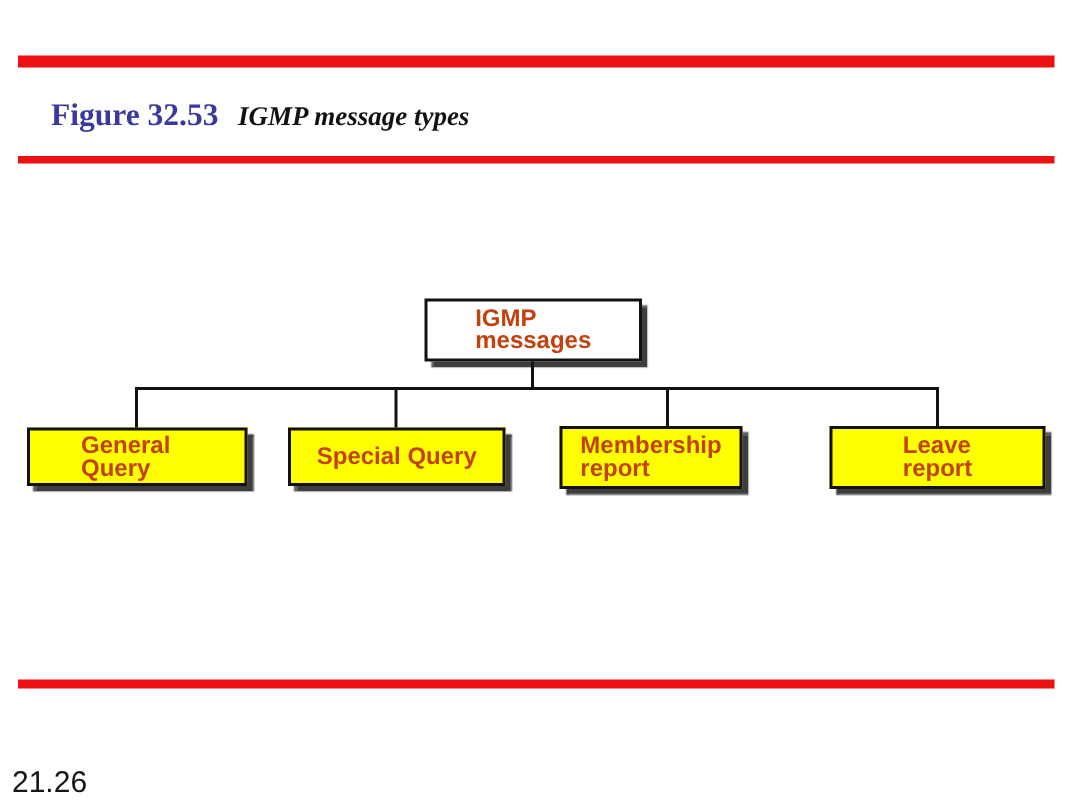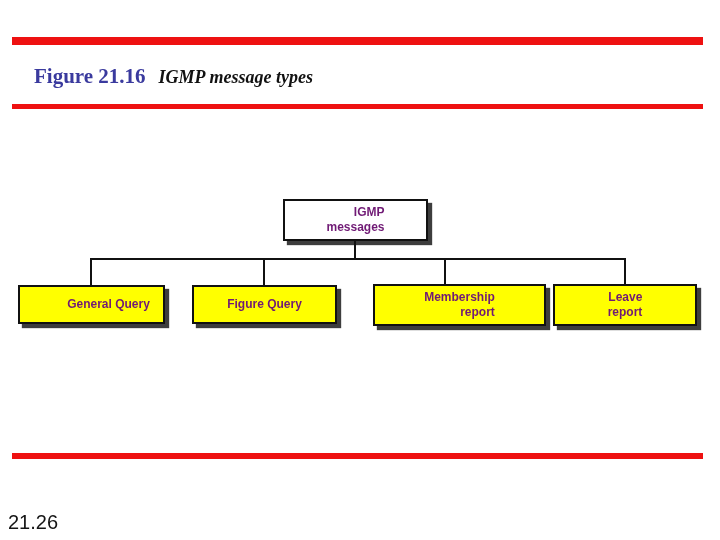--- a/index.html
+++ b/index.html
@@ -46,37 +46,37 @@
     color: var(--caption-black, #111111);
     margin-left: 13px;
   }
 
   
   .node {
     position: absolute;
     display: flex;
     align-items: center;
     justify-content: center;
-    text-align: right;
+    text-align: left;
     border: 2px solid var(--line-black, #111111);
     box-shadow: 4px 4px 1px #3d3d3d;
     font-family: "Liberation Sans", sans-serif;
     font-weight: bold;
-    font-size: 12px;
+    font-size: 16px;
     line-height: 15px;
-    color: #701a75;
+    color: #c2410c;
     white-space: pre-line;
   }
   .node-root {
     left: 283px; top: 199px; width: 145px; height: 42px;
     background: var(--node-white, #ffffff);
   }
   .node-c1 { left: 18px;  top: 285px; width: 147px; height: 39px; background: var(--node-yellow, #ffff00); padding-left: 34px; }
   .node-c2 { left: 192px; top: 285px; width: 145px; height: 39px; background: var(--node-yellow, #ffff00); }
-  .node-c3 { left: 373px; top: 284px; width: 173px; height: 42px; background: var(--node-yellow, #ffff00); }
+  .node-c3 { left: 373px; top: 284px; width: 122px; height: 42px; background: var(--node-yellow, #ffff00); }
   .node-c4 { left: 553px; top: 284px; width: 144px; height: 42px; background: var(--node-yellow, #ffff00); }
 
   
   .conn {
     position: absolute;
     background: var(--line-black, #111111);
   }
   .conn-root-v { left: 354px; top: 241px; width: 2px; height: 19px; }
   .conn-h      { left: 90px;  top: 258px; width: 536px; height: 2px; }
   .conn-s1 { left: 90px;  top: 258px; width: 2px; height: 28px; }
@@ -96,38 +96,38 @@
   }
 </style>
 </head>
 <body>
 
 <div class="slide">
 
   <div class="bar bar-top"></div>
 
   <div class="title-row">
-    <span class="fig-label">Figure 21.16</span><span class="fig-caption">IGMP message types</span>
+    <span class="fig-label">Figure 32.53</span><span class="fig-caption">IGMP message types</span>
   </div>
 
   <div class="bar bar-under-title"></div>
 
   <div>
     <div class="node node-root">IGMP
 messages</div>
 
     <div class="conn conn-root-v"></div>
     <div class="conn conn-h"></div>
     <div class="conn conn-s1"></div>
     <div class="conn conn-s2"></div>
     <div class="conn conn-s3"></div>
     <div class="conn conn-s4"></div>
 
     <div class="node node-c1">General Query</div>
-    <div class="node node-c2">Figure Query</div>
+    <div class="node node-c2">Special Query</div>
     <div class="node node-c3">Membership
 report</div>
     <div class="node node-c4">Leave
 report</div>
   </div>
 
   <div class="bar bar-bottom"></div>
 
   <div class="page-number">21.26</div>
 

